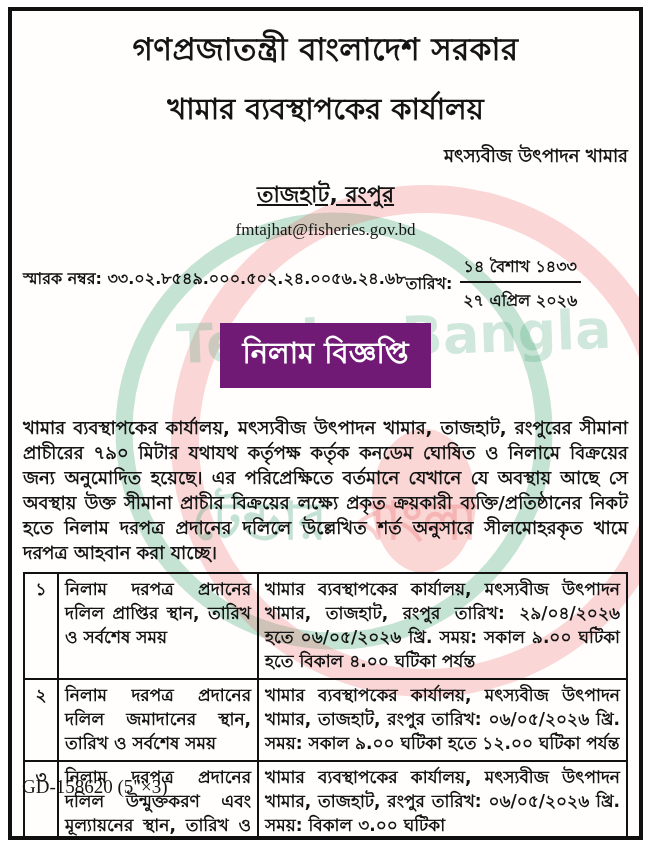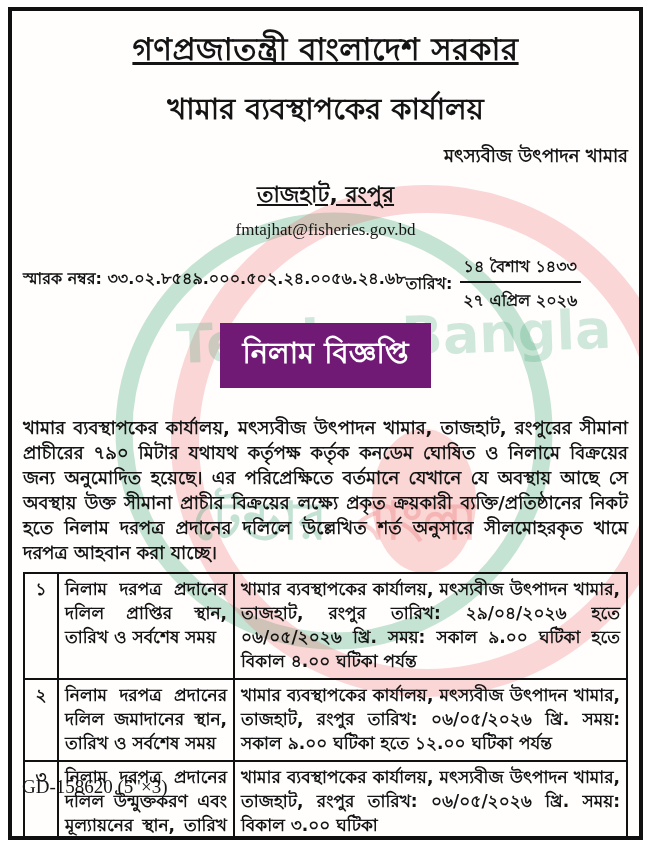--- a/index.html
+++ b/index.html
@@ -17,21 +17,21 @@
     background:#fffefd;
     overflow:hidden;
   }
   .wm {
     position:absolute; inset:0; z-index:0; pointer-events:none;
   }
   .content { position:relative; z-index:1; padding:0 11px; }
 
   
   .hdr { text-align:center; }
-  .hdr-govt   { margin-top:14px; font-size:31px; font-weight:bold; letter-spacing:.5px;text-decoration:underline; }
+  .hdr-govt   { margin-top:14px; font-size:31px; font-weight:bold; letter-spacing:.5px; }
   .hdr-office { margin-top:9px;  font-size:29px; font-weight:bold; }
   .hdr-farm   { margin-top:7px;  font-size:18px; font-weight:bold;text-align:right; }
   .hdr-loc    { margin-top:4px;  font-size:22px; font-weight:bold;text-decoration:underline; }
   .hdr-email  { margin-top:6px;  font-size:17px; font-family:"Liberation Serif","DejaVu Serif",serif; }
 
   
   .memo-row { display:flex; align-items:flex-start; margin-top:14px; }
   .memo-left { font-size:16px; font-weight:bold; padding-top:12px; }
   .date-right { display:flex; align-items:center; gap:7px; font-size:16px; font-weight:bold; margin-right:20px; }
   .date-stack { text-align:center; }
@@ -54,21 +54,21 @@
   
   table.notice {
     width:100%; margin-top:7px; border-collapse:collapse; table-layout:fixed;
   }
   table.notice td {
     border:2.5px solid #111; vertical-align:top;
     font-size:17px; line-height:24px; font-weight:600;
     padding:3px 6px 5px;
   }
   td.c-sl { width:34px; text-align:center; }
-  td.c-item { width:176px; text-align:justify; }
+  td.c-item { width:200px; text-align:justify; }
   td.c-det { text-align:justify; }
 
   
   .gd {
     position:absolute; left:10px; bottom:38px; z-index:1;
     font-size:19px; font-family:"Liberation Serif","DejaVu Serif",serif;
   }
 </style>
 </head>
 <body>

